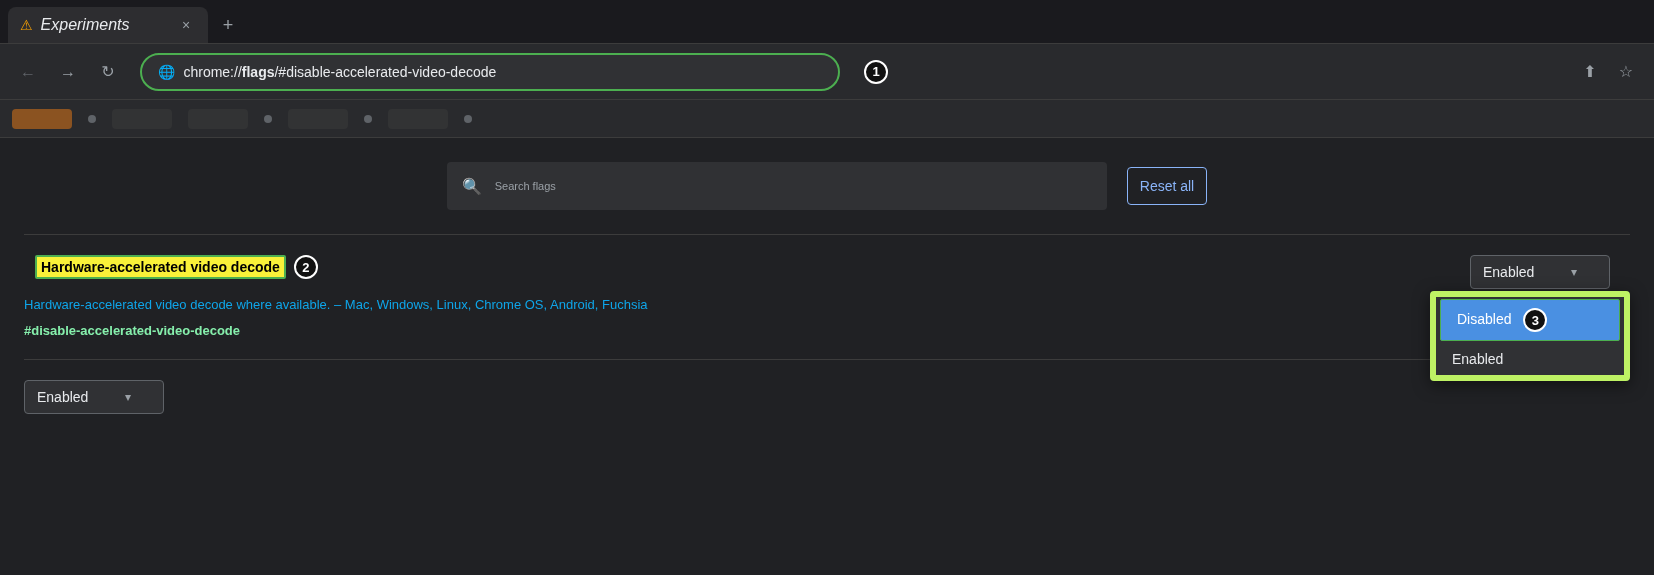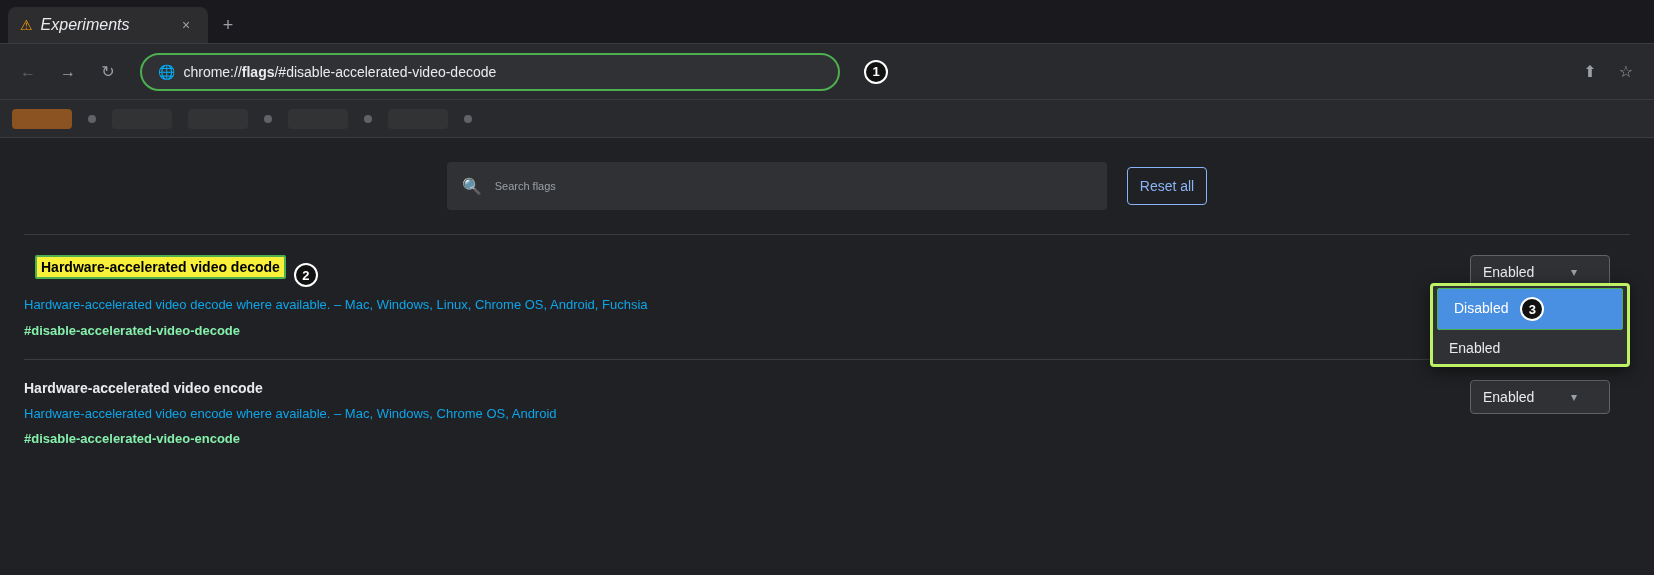--- a/index.html
+++ b/index.html
@@ -281,24 +281,24 @@
     }
 
     .dropdown-arrow {
       color: #9aa0a6;
       font-size: 12px;
     }
 
     
     .dropdown-menu {
       position: absolute;
-      top: 28px;
+      top: 36px;
       right: 0;
       background: #303134;
-      border: 3px solid #bef264;
+      border: 6px solid #bef264;
       border-radius: 4px;
       min-width: 200px;
       z-index: 100;
       box-shadow: 0 4px 16px rgba(0,0,0,0.5);
     }
     .dropdown-option {
       padding: 8px 16px;
       font-size: 14px;
       color: #e8eaed;
       cursor: pointer;
@@ -392,21 +392,21 @@
       <span class="search-icon">🔍</span>
       <span class="search-input-text">Search flags</span>
     </div>
     <button class="reset-all-btn">Reset all</button>
   </div>
 
   <div class="flag-list">
 
     <div class="flag-item">
       <div class="flag-info">
-        <div style="display:flex;align-items:flex-end;margin-bottom:8px;padding-left:11px;">
+        <div style="display:flex;align-items:flex-start;margin-bottom:8px;padding-left:11px;">
           <span class="flag-title highlighted">Hardware-accelerated video decode</span>
           <span class="callout">2</span>
         </div>
         <div class="flag-desc">Hardware-accelerated video decode where available. – Mac, Windows, Linux, Chrome OS, Android, Fuchsia</div>
         <a class="flag-link">#disable-accelerated-video-decode</a>
       </div>
       <div class="flag-control">
         <div class="dropdown">
           <span>Enabled</span>
           <span class="dropdown-arrow">▾</span>
@@ -418,25 +418,20 @@
             <span class="callout" style="margin-left:8px;">3</span>
           </div>
           <div class="dropdown-option">
             <span>Enabled</span>
           </div>
         </div>
       </div>
     </div>
 
     <div class="flag-item">
-      <div class="flag-info">
-        <div class="flag-title">Hardware-accelerated video encode</div>
-        <div class="flag-desc">Hardware-accelerated video encode where available. – Mac, Windows, Chrome OS, Android</div>
-        <a class="flag-link">#disable-accelerated-video-encode</a>
-      </div>
       <div class="flag-control">
         <div class="dropdown">
           <span>Enabled</span>
           <span class="dropdown-arrow">▾</span>
         </div>
       </div>
     </div>
 
   </div>
 </div>

